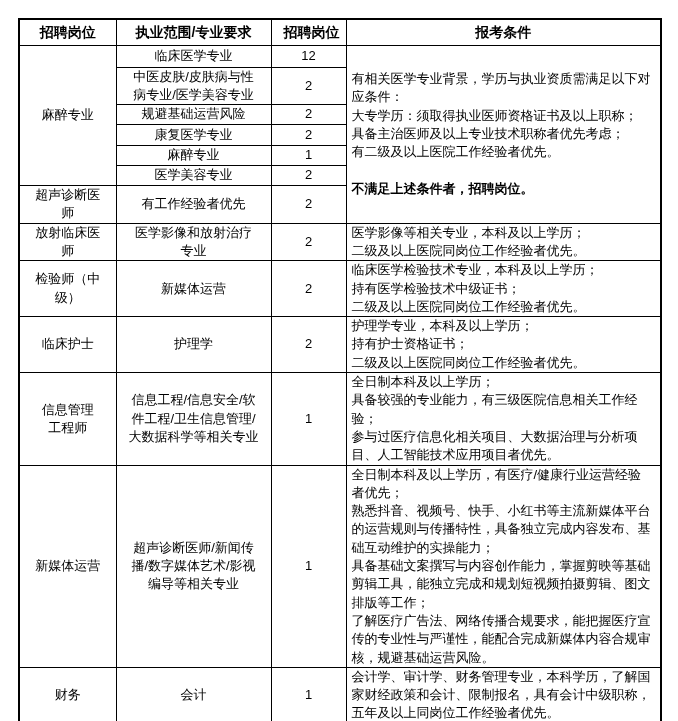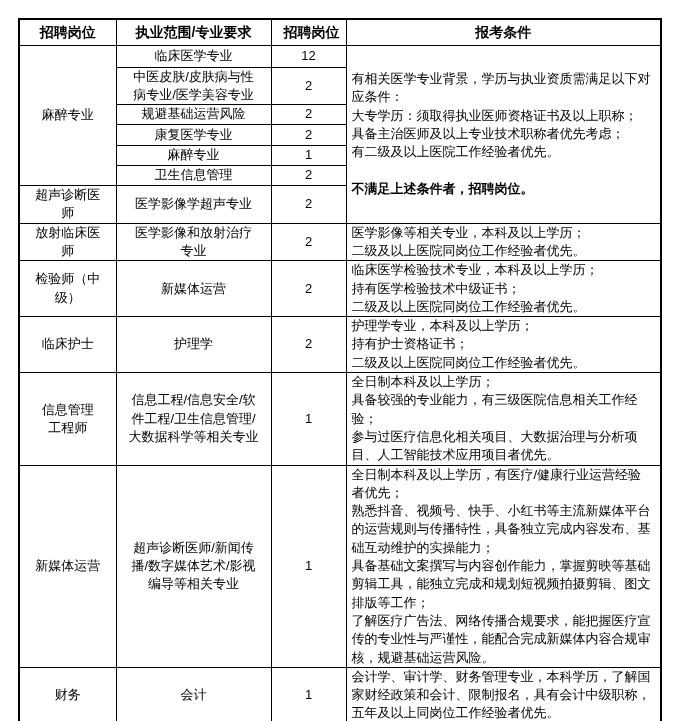--- a/index.html
+++ b/index.html
@@ -83,27 +83,27 @@
   </tr>
   <tr style="height:21px">
     <td>康复医学专业</td>
     <td>2</td>
   </tr>
   <tr style="height:20px">
     <td>麻醉专业</td>
     <td>1</td>
   </tr>
   <tr style="height:20px">
-    <td>卫生信息管理</td>
+    <td>医学美容专业</td>
     <td>2</td>
   </tr>
 
   <tr style="height:20px">
     <td>超声诊断医师</td>
-    <td>医学影像学超声专业</td>
+    <td>有工作经验者优先</td>
     <td>2</td>
   </tr>
 
   <tr style="height:37px">
     <td>放射临床医师</td>
     <td>医学影像和放射治疗
 专业</td>
     <td>2</td>
     <td class="cond">医学影像等相关专业，本科及以上学历；
 二级及以上医院同岗位工作经验者优先。</td>

